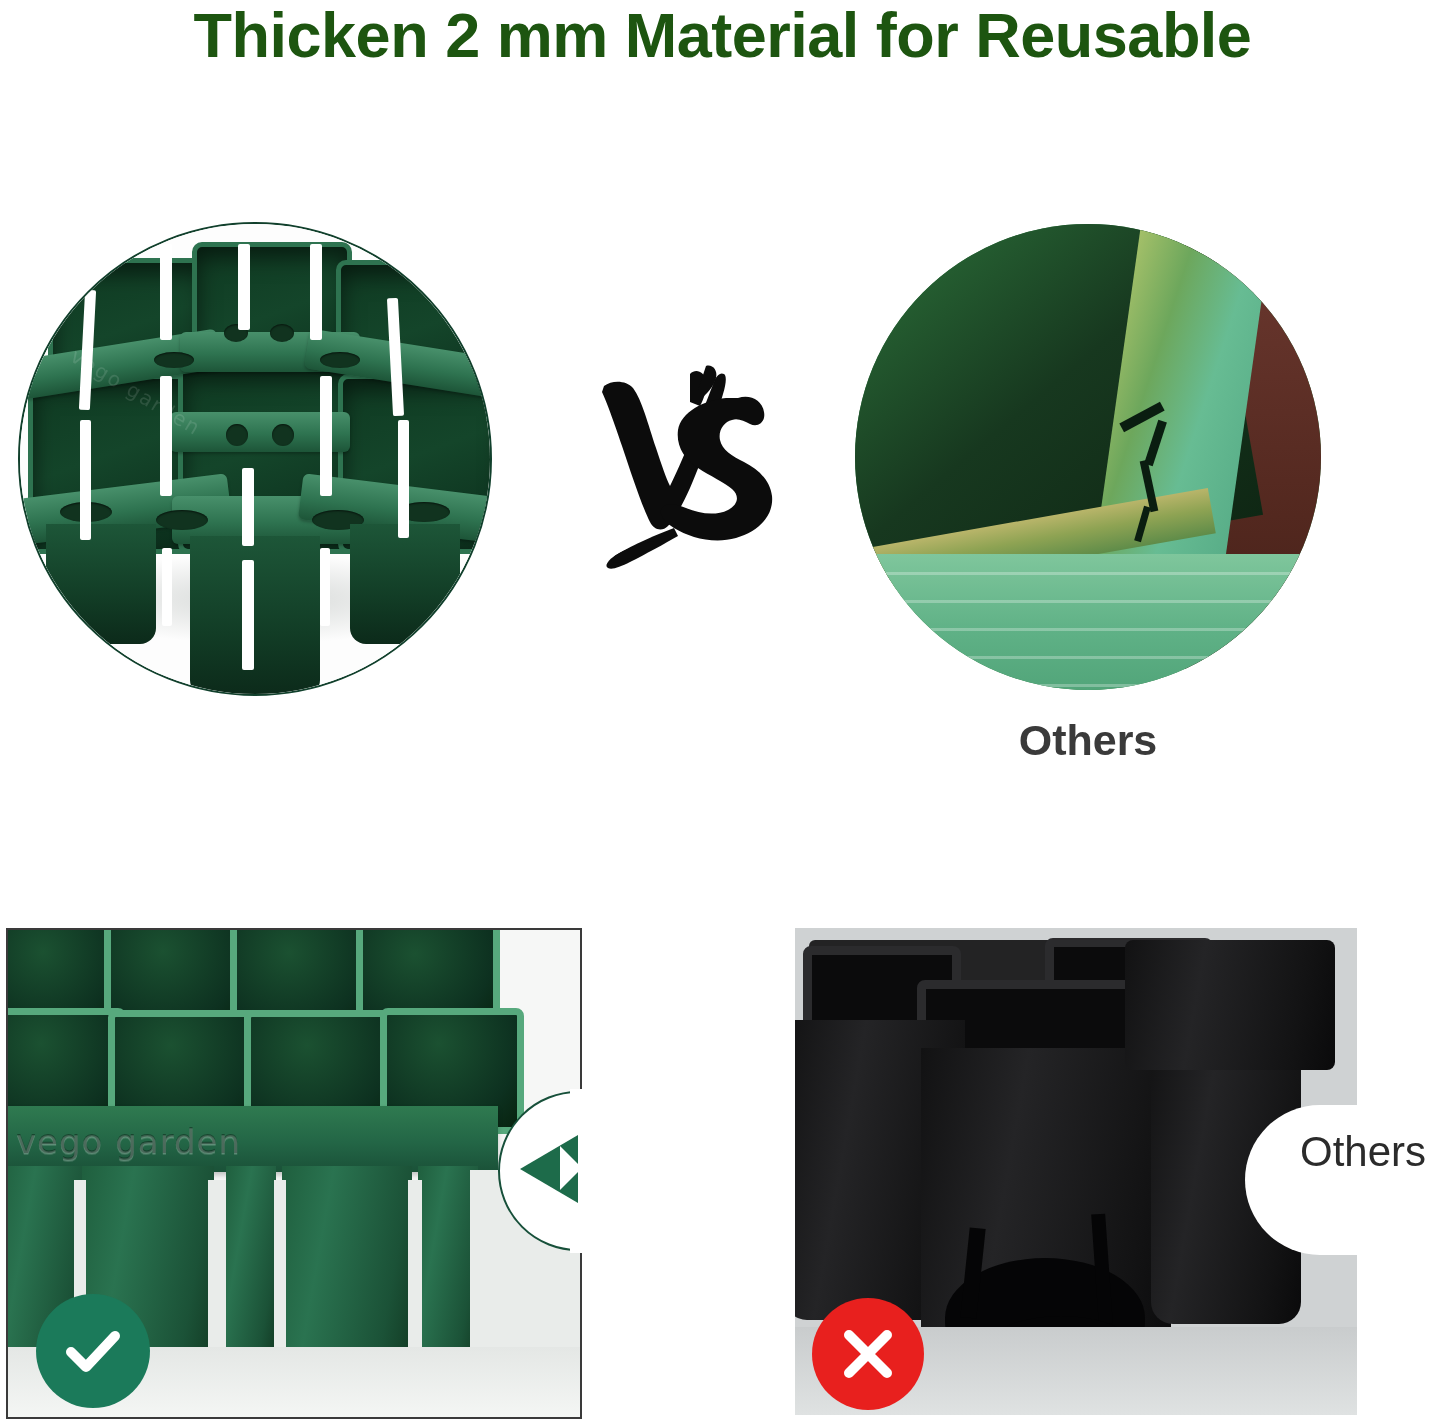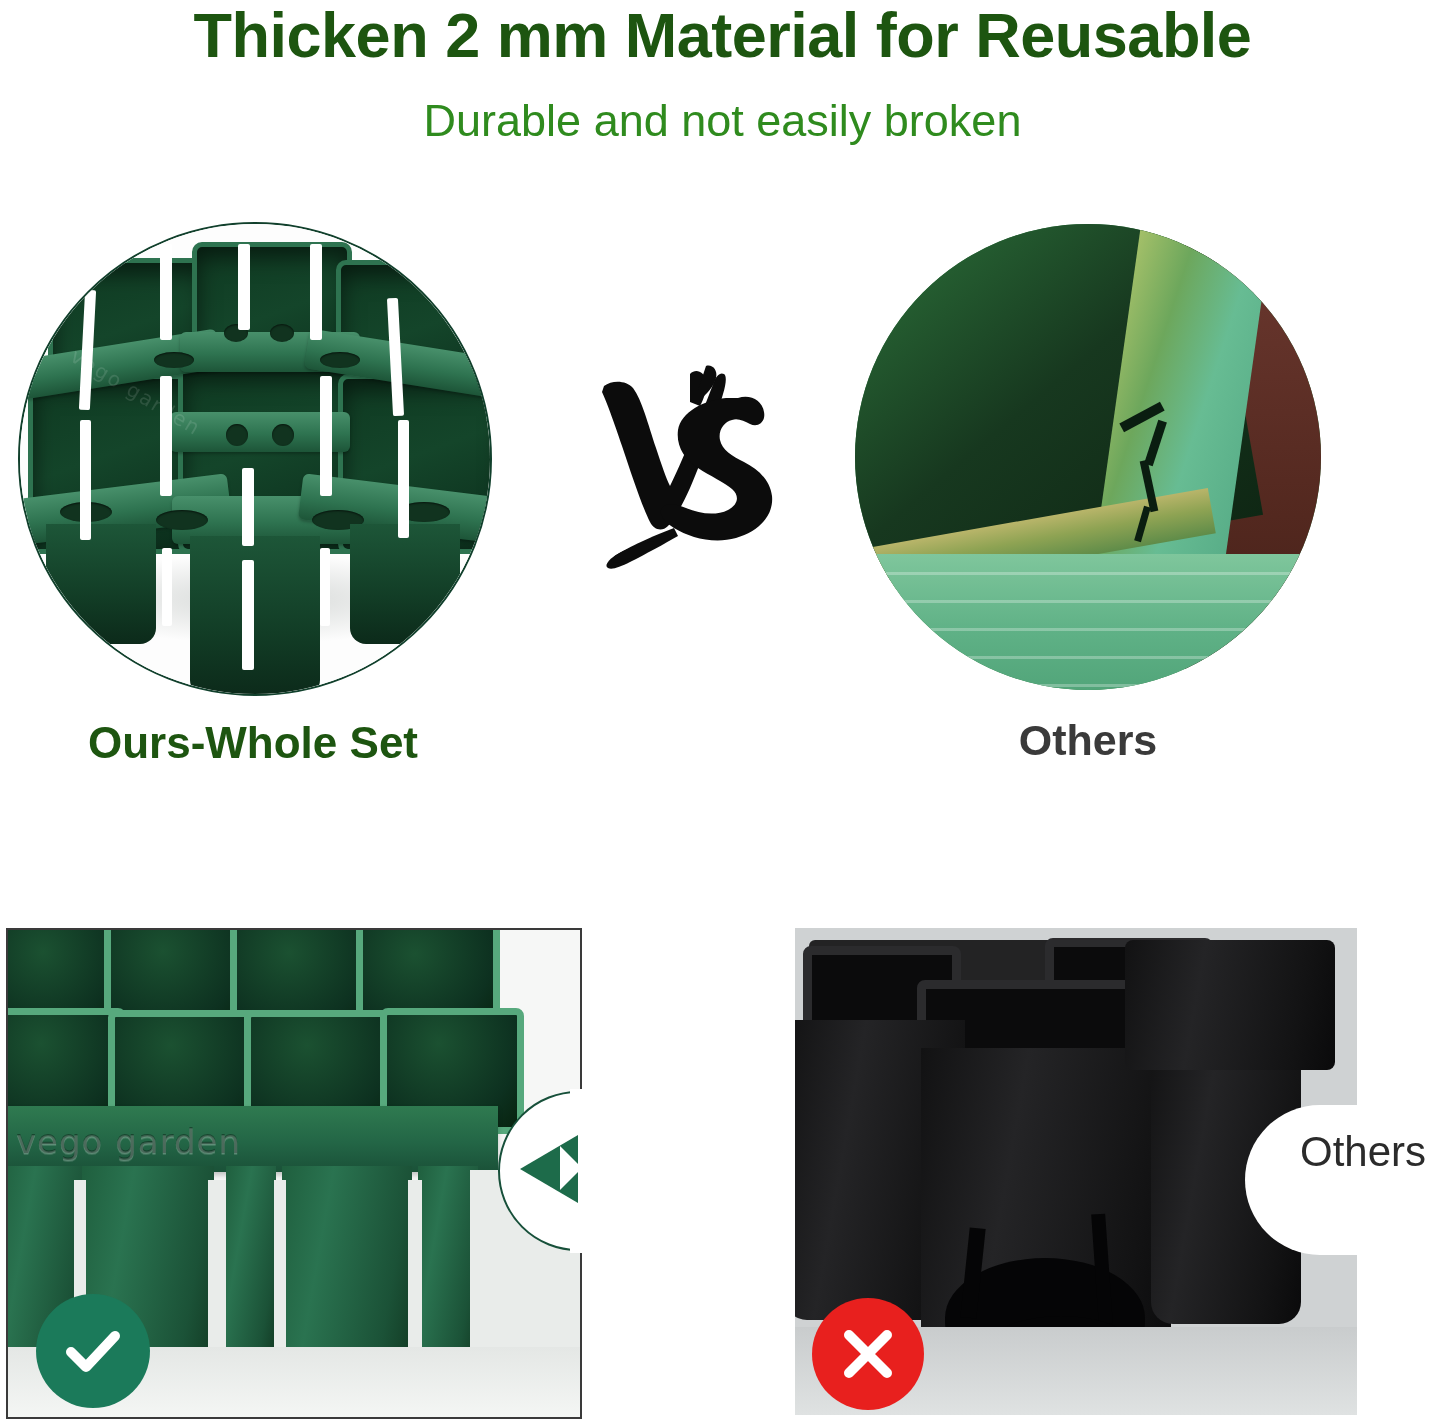--- a/index.html
+++ b/index.html
@@ -372,21 +372,20 @@
     background: #e8201e;
   }
   .glyph-check, .glyph-x { display:block; }
 </style>
 </head>
 <body>
 
 <div id="page">
 
   <div class="headline">Thicken 2 mm Material for Reusable</div>
-  <div class="subhead">Durable and not easily broken</div>
 
   <div id="ours-circle" class="circle-photo">
     <div class="tray-scene">
       <div class="tray-bg"></div>
       <div class="tray-shadow"></div>
 
       <div class="cell" style="left:28px;  top:34px;  width:150px; height:150px;"></div>
       <div class="cell" style="left:172px; top:18px;  width:150px; height:155px;"></div>
       <div class="cell" style="left:316px; top:36px;  width:150px; height:150px;"></div>
 
@@ -474,21 +473,20 @@
         </div>
       </div>
 
       <div class="crack" style="left:296px; top:196px; width:9px; height:46px; transform:rotate(18deg);"></div>
       <div class="crack" style="left:290px; top:236px; width:8px; height:52px; transform:rotate(-12deg);"></div>
       <div class="crack" style="left:284px; top:282px; width:7px; height:36px; transform:rotate(16deg);"></div>
       <div class="crack" style="left:264px; top:188px; width:46px; height:10px; transform:rotate(-28deg);"></div>
     </div>
   </div>
 
-  <div id="ours-label">Ours-Whole Set</div>
   <div id="others-label">Others</div>
 
   <div id="panel-ours" class="panel">
     <div class="panel-photo">
       <div class="bl-bg"></div>
       <div class="bl-top-cells"></div>
       <div class="bl-cellgrid">
         <div class="bl-cell" style="left:-20px; top:-10px; width:120px; height:100px;"></div>
         <div class="bl-cell" style="left:96px;  top:-12px; width:130px; height:104px;"></div>
         <div class="bl-cell" style="left:222px; top:-10px; width:130px; height:102px;"></div>

